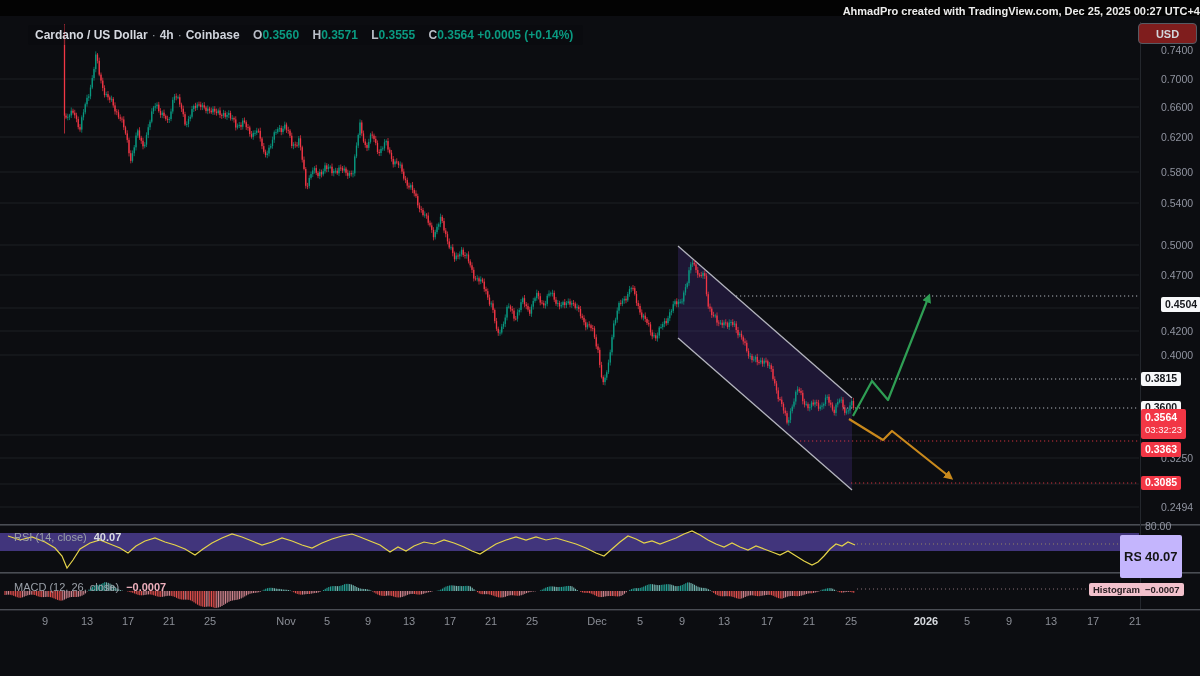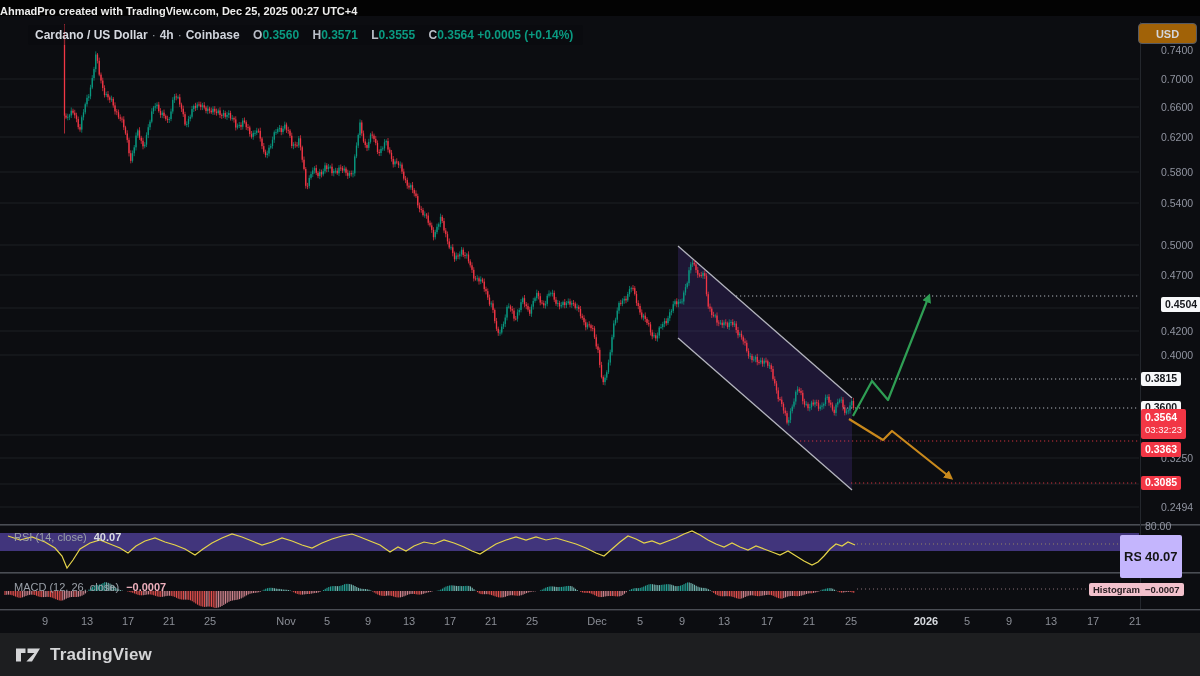--- a/index.html
+++ b/index.html
@@ -1,30 +1,30 @@
 <!DOCTYPE html>
 <html><head>
 <meta charset="utf-8">
 <style>
   html,body{margin:0;padding:0;background:#000;}
   .stage{position:relative;width:1200px;height:676px;background:#0c0d11;overflow:hidden;
          font-family:"Liberation Sans",sans-serif;}
   #chart-svg{position:absolute;left:0;top:0;z-index:1;}
   .attribution{position:absolute;top:0;left:0;width:100%;height:16px;background:#030303;
-         color:#ededed;font-size:11px;font-weight:700;line-height:22px;padding-left:0;
-         box-sizing:border-box;z-index:30;}
+         color:#ededed;font-size:11px;font-weight:700;line-height:22px;padding-left:12px;
+         box-sizing:border-box;z-index:30;text-align:right;}
   .legend{position:absolute;left:28px;top:25px;height:20px;line-height:20px;font-size:12px;
          z-index:20;background:rgba(8,9,12,0.40);padding:0 10px 0 7px;border-radius:2px;white-space:nowrap;}
   .legend .title{color:#d6d9e0;font-weight:700;}
   .legend .dim{color:#9ba0a8;font-weight:400;margin:0 4px;}
   .legend .meta{color:#cfd3db;font-weight:600;}
   .legend .olab{color:#b9bec7;font-weight:600;margin-left:10px;}
   .legend .oval{color:#0a9a81;font-weight:600;}
   .legend .chg{color:#0a9a81;font-weight:600;}
-  .usd-btn{position:absolute;left:1138px;top:23px;width:59px;height:21px;background:#a16207;
+  .usd-btn{position:absolute;left:1138px;top:23px;width:59px;height:21px;background:#7f1d1d;
          border:1px solid #565a63;border-radius:4px;color:#d3d6dc;font-weight:700;font-size:11px;
          z-index:25;font-family:inherit;}
   .pane{position:absolute;z-index:2;}
   .price-scale{position:absolute;left:1140px;top:22px;width:60px;height:587px;z-index:4;}
   .price-tick{position:absolute;left:5px;color:#9094a0;font-size:10.5px;white-space:nowrap;padding-left:16px;}
   .time-scale{position:absolute;left:0;top:609px;width:1140px;height:24px;z-index:4;}
   .tlabel{position:absolute;top:6px;width:44px;margin-left:-22px;text-align:center;font-size:11px;color:#8b8e96;}
   .tlabel.major{color:#d8dbe0;font-weight:700;}
   .badge{position:absolute;left:1141px;font-size:10.5px;font-weight:600;padding:1.5px 4px;
          border-radius:2px;z-index:15;line-height:11.5px;white-space:nowrap;}
@@ -1575,21 +1575,14 @@
       <div class="tlabel" style="left: 809px;">21</div>
       <div class="tlabel" style="left: 851px;">25</div>
       <div class="tlabel major" style="left: 926px;">2026</div>
       <div class="tlabel" style="left: 967px;">5</div>
       <div class="tlabel" style="left: 1009px;">9</div>
       <div class="tlabel" style="left: 1051px;">13</div>
       <div class="tlabel" style="left: 1093px;">17</div>
       <div class="tlabel" style="left: 1135px;">21</div>
     </div>
 
-  <div class="footer">
-    <svg width="25" height="18" viewBox="0 0 25 18">
-      <path d="M0 2.5 h9.5 v4.5 h-4.5 v8.5 h-5 z" fill="#d4d5d7"></path>
-      <path d="M11.5 2.5 h12.5 l-8 13 h-5.6 l8-8.5 h-6.9 z" fill="#d4d5d7"></path>
-    </svg>
-    <span class="brand">TradingView</span>
-  </div>
 
 </div>
 
 </body></html>

